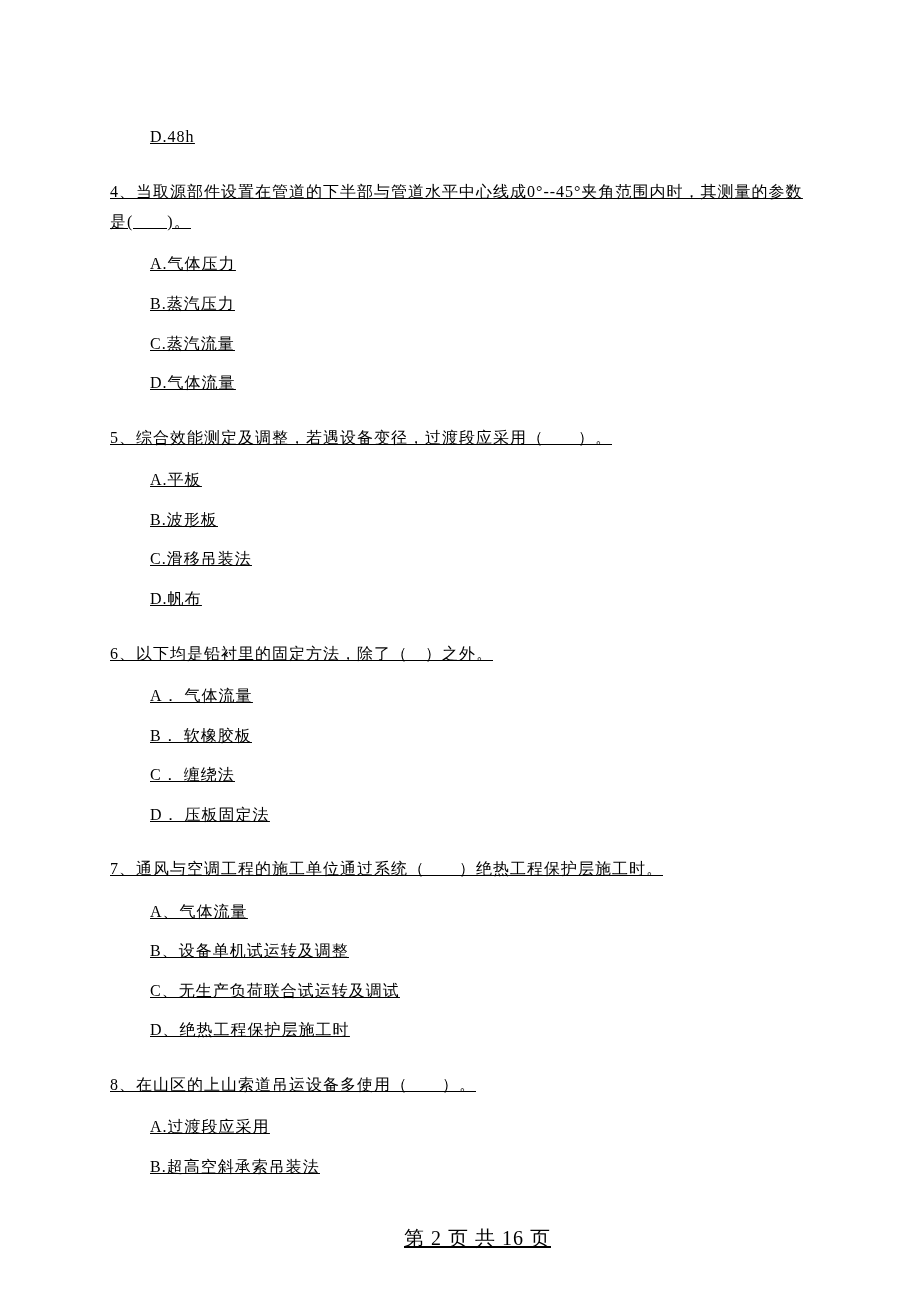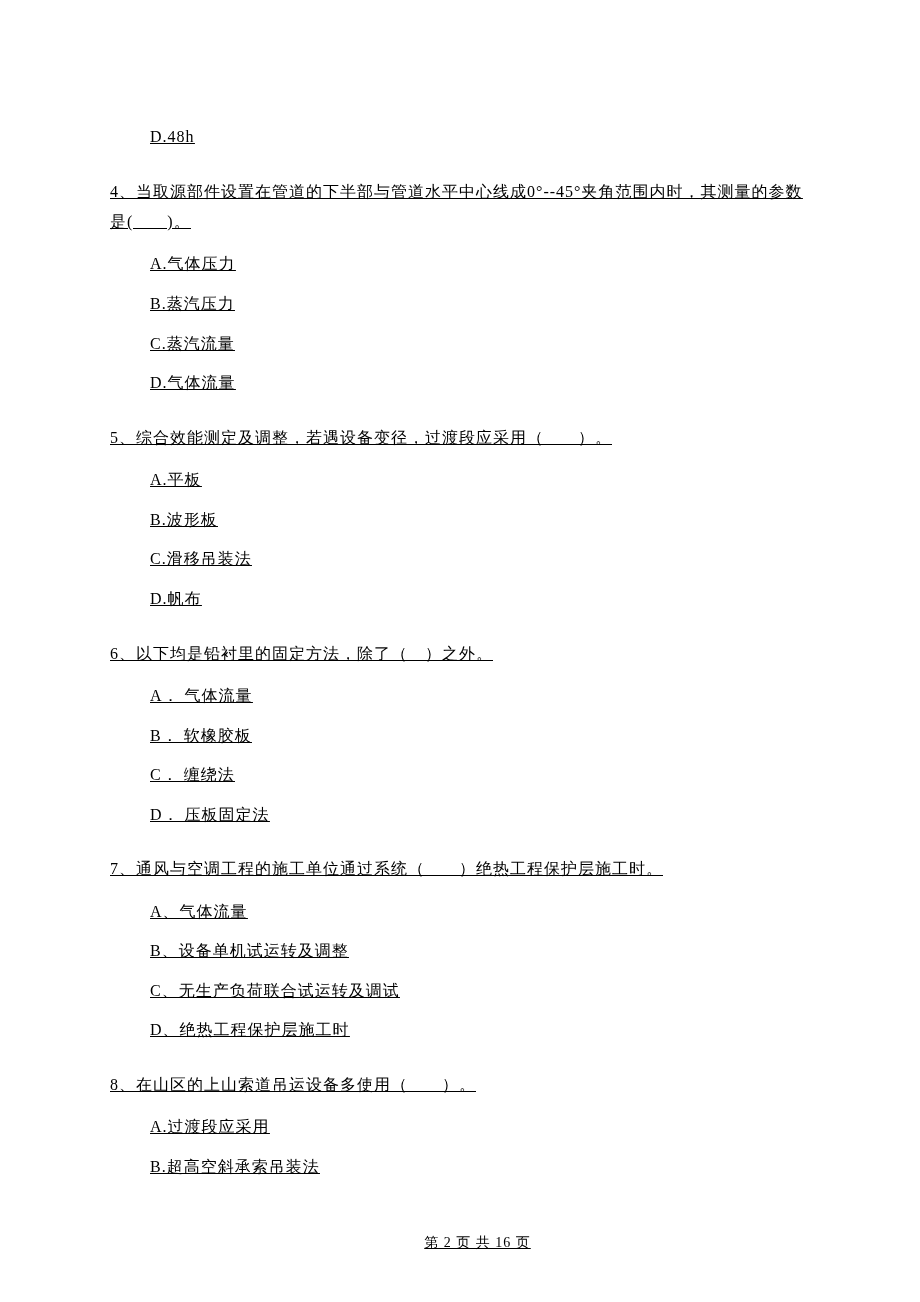--- a/index.html
+++ b/index.html
@@ -22,21 +22,21 @@
       margin: 27px 0 10px 0;
       letter-spacing: 1px;
       line-height: 1.9;
     }
     .page-footer {
       position: absolute;
       bottom: 48px;
       left: 0;
       right: 0;
       text-align: center;
-      font-size: 14px;
+      font-size: 20px;
       letter-spacing: 1px;
       margin-left: 35px;
     }
   </style>
 </head>
 <body>
 
 <div class="option-item">D.48h</div>
 
 <div class="question-stem"><span>4、</span><span>当取源部件设置在管道的下半部与管道水平中心线成0°--45°夹角范围内时，其测量的参数是(　　)。</span></div>

